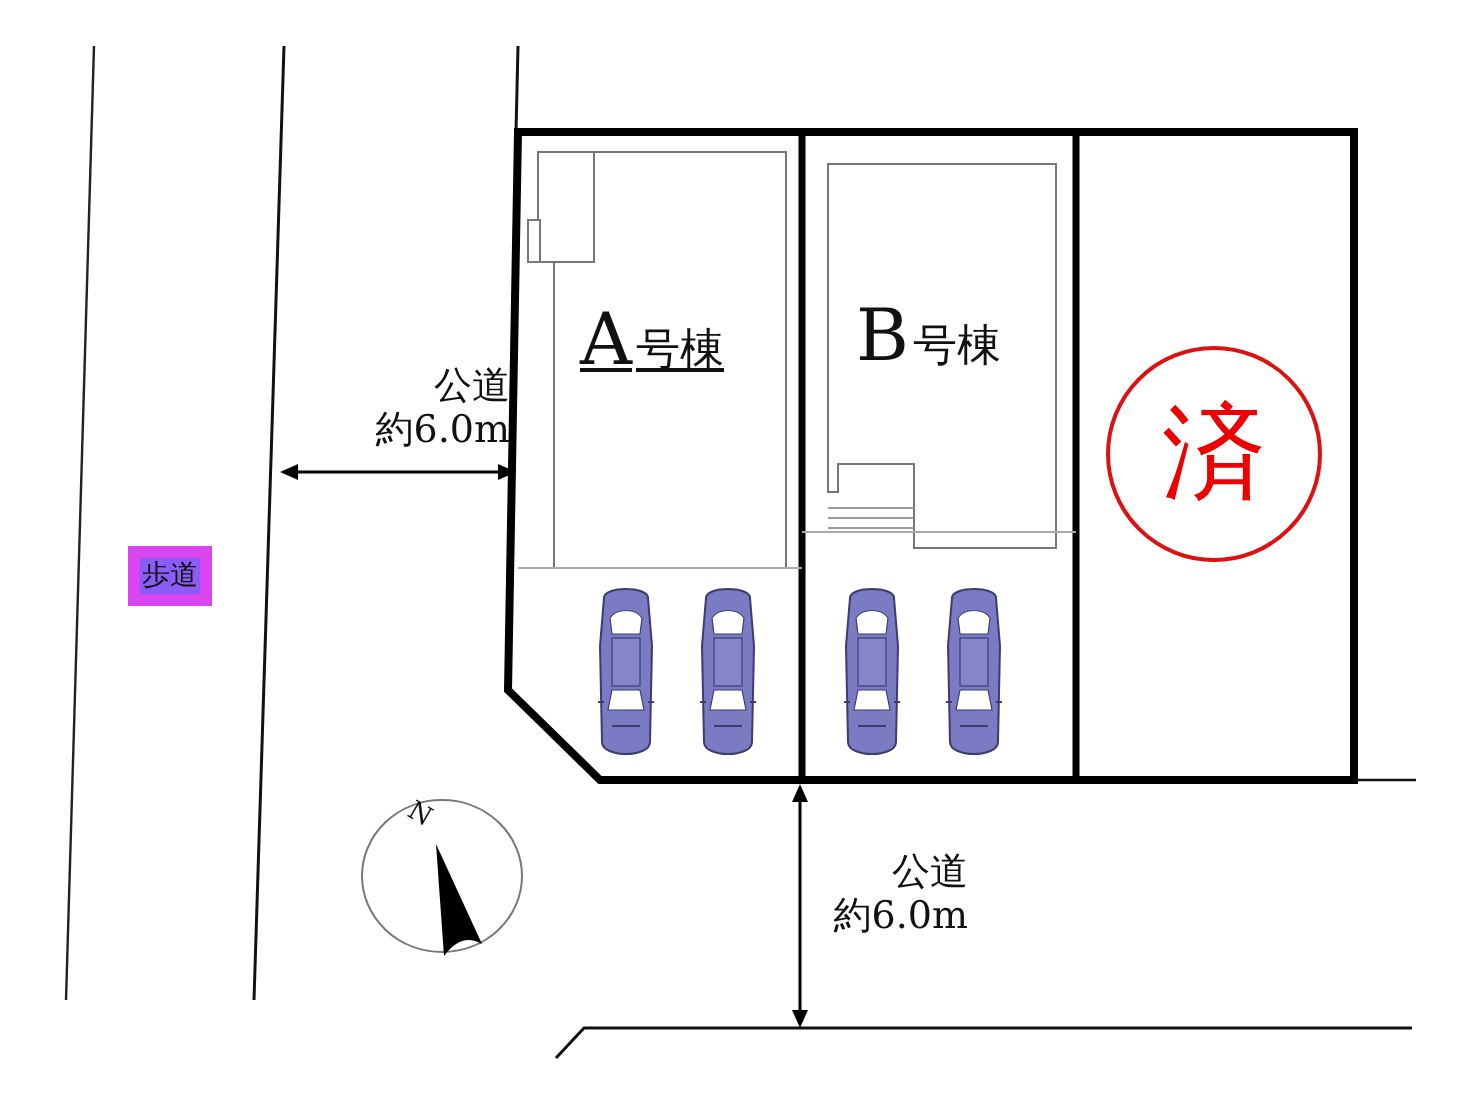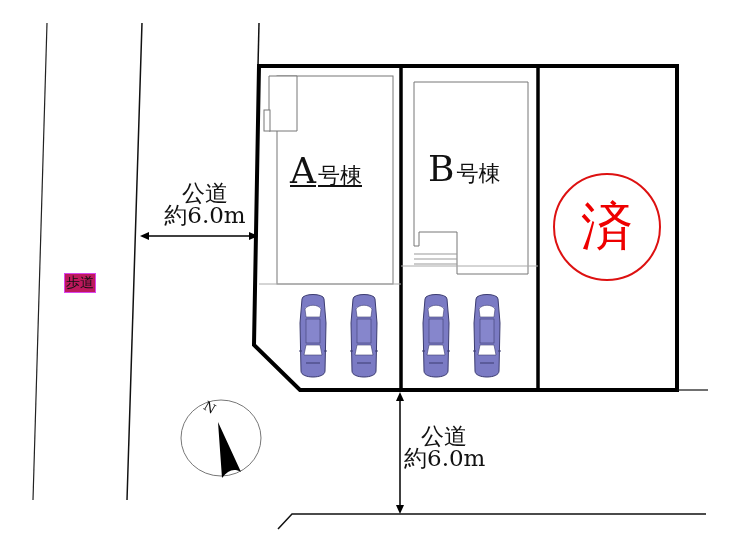--- a/index.html
+++ b/index.html
@@ -1,23 +1,23 @@
 <!DOCTYPE html>
 <html><head>
   <meta charset="utf-8">
   <style>
     html, body { margin: 0; padding: 0; background: #ffffff; }
     body { width: 740px; height: 554px; position: relative; overflow: hidden;
            font-family: "DejaVu Serif", "Liberation Serif", serif; color: #111; }
     svg.plan { position: absolute; left: 0; top: 0; }
     .lbl { position: absolute; font-family: "DejaVu Serif", "Liberation Serif", serif; color: #111; white-space: nowrap; }
-    .road-label { text-align: center; font-size: 23px; line-height: 22px; }
+    .road-label { text-align: right; font-size: 19px; line-height: 22px; }
     .bldg-label { font-size: 22px; }
     .bldg-label .big { font-size: 36px; font-weight: normal; margin-right: 2px; }
-    .sidewalk-label { font-size: 14px; border: 1px solid #d946ef; padding: 0 1px; background: #be185d; }
+    .sidewalk-label { font-size: 14px; border: 6px solid #d946ef; padding: 0 1px; background: #8b5cf6; }
     .sold { position: absolute; border: 2px solid #d11; border-radius: 50%; color: #e00;
             display: flex; align-items: center; justify-content: center; font-size: 52px;
             font-family: "DejaVu Serif", "Liberation Serif", serif; }
   </style>
 </head>
 <body>
 
 <svg class="plan" width="740" height="554" viewBox="0 0 740 554">
 
   <line x1="47" y1="23" x2="33" y2="500" stroke="#222" stroke-width="1.2"></line>

